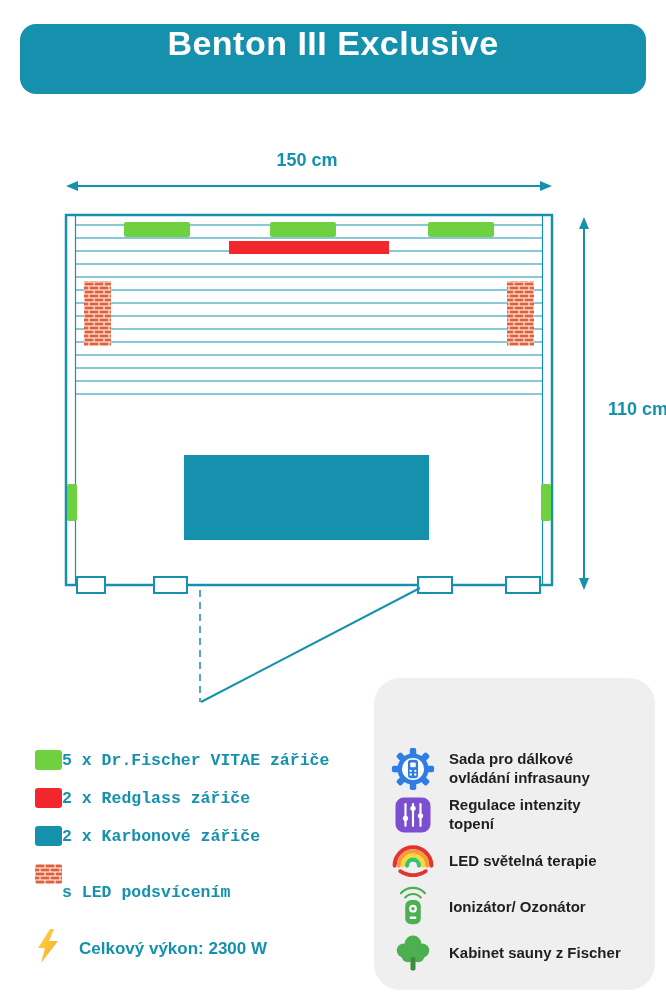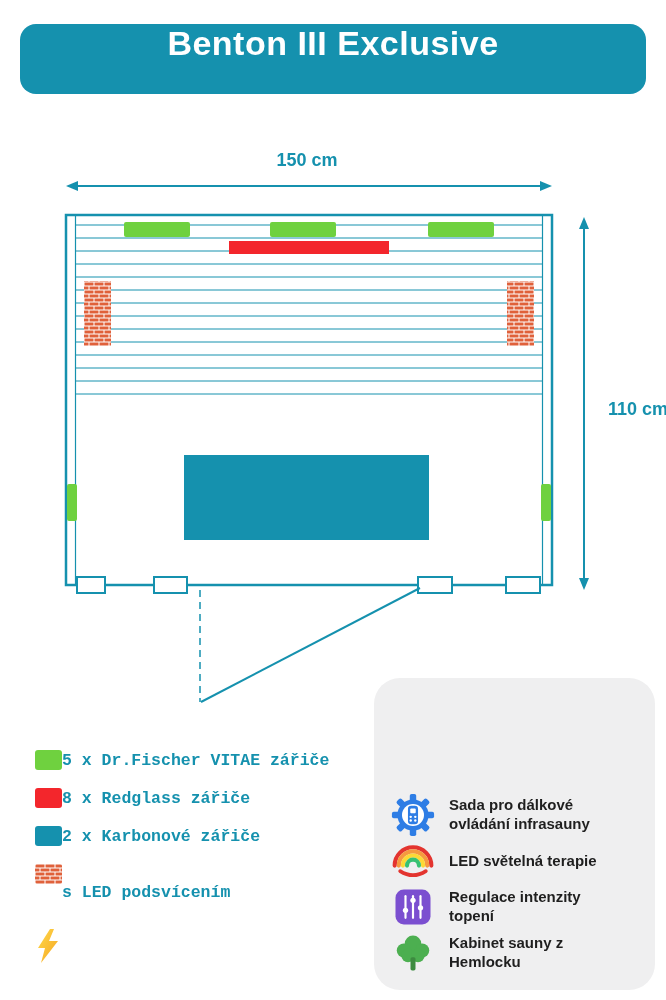--- a/index.html
+++ b/index.html
@@ -126,21 +126,21 @@
 
   <div class="legend">
 
     <div class="legend-row">
       <span class="swatch green"></span>
       <span>5 x Dr.Fischer VITAE zářiče</span>
     </div>
 
     <div class="legend-row">
       <span class="swatch red"></span>
-      <span>8 x Redglass zářiče</span>
+      <span>2 x Redglass zářiče</span>
     </div>
 
     <div class="legend-row">
       <span class="swatch teal"></span>
       <span>2 x Karbonové zářiče</span>
     </div>
 
     <div class="legend-row two-line">
       <span class="swatch brick">
         <svg width="27" height="20" viewBox="0 0 27 20">
@@ -159,20 +159,21 @@
         <div class="legend-sub">s LED podsvícením</div>
       </div>
     </div>
 
     <div class="power-row">
       <span>
         <svg width="26" height="36" viewBox="0 0 26 36">
           <polygon points="15,1 3,20 10,20 6,35 23,13 14,13 19,1" fill="url(#boltGrad)"></polygon>
         </svg>
       </span>
+      <span>Celkový výkon: 2300 W</span>
     </div>
   </div>
 
   <div class="features">
 
     <div class="feature-row">
       <span class="f-icon">
         <svg width="44" height="44" viewBox="0 0 48 48">
           <g fill="#2e7de5">
             <rect x="20.5" y="1" width="7" height="10" rx="2"></rect>
@@ -194,63 +195,78 @@
           <circle cx="26.5" cy="26" r="1.3" fill="#ffffff"></circle>
           <circle cx="21.5" cy="30" r="1.3" fill="#ffffff"></circle>
           <circle cx="26.5" cy="30" r="1.3" fill="#ffffff"></circle>
         </svg>
       </span>
       <span class="f-label">Sada pro dálkové ovládání infrasauny</span>
     </div>
 
     <div class="feature-row">
       <span class="f-icon">
+        <svg width="40" height="40" viewBox="0 0 48 48">
+          <rect x="3" y="3" width="42" height="42" rx="10" fill="#7b4fd0"></rect>
+          <g stroke="#ffffff" stroke-width="2.6" stroke-linecap="round">
+            <line x1="15" y1="11" x2="15" y2="37"></line>
+            <line x1="24" y1="11" x2="24" y2="37"></line>
+            <line x1="33" y1="11" x2="33" y2="37"></line>
+          </g>
+          <g fill="#ffffff">
+            <circle cx="15" cy="28" r="3.2"></circle>
+            <circle cx="24" cy="16" r="3.2"></circle>
+            <circle cx="33" cy="25" r="3.2"></circle>
+          </g>
+        </svg>
+      </span>
+      <span class="f-label">Regulace intenzity topení</span>
+    </div>
+
+    <div class="feature-row">
+      <span class="f-icon">
         <svg width="44" height="42" viewBox="0 0 48 44">
           <g fill="none" stroke-linecap="round">
             <path d="M4,27 A20,20 0 0 1 44,27" stroke="#e3342f" stroke-width="4.5"></path>
             <path d="M8.5,27 A15.5,15.5 0 0 1 39.5,27" stroke="#f6993f" stroke-width="4.5"></path>
             <path d="M13,27 A11,11 0 0 1 35,27" stroke="#fdd835" stroke-width="4.5"></path>
             <path d="M17.5,27 A6.5,6.5 0 0 1 30.5,27" stroke="#38c172" stroke-width="4.5"></path>
             <path d="M10,33 Q24,42 38,33" stroke="#e3342f" stroke-width="4"></path>
           </g>
         </svg>
       </span>
       <span class="f-label">LED světelná terapie</span>
     </div>
 
     <div class="feature-row">
       <span class="f-icon">
-        <svg width="40" height="40" viewBox="0 0 48 48">
-          <rect x="3" y="3" width="42" height="42" rx="10" fill="#7b4fd0"></rect>
-          <g stroke="#ffffff" stroke-width="2.6" stroke-linecap="round">
-            <line x1="15" y1="11" x2="15" y2="37"></line>
-            <line x1="24" y1="11" x2="24" y2="37"></line>
-            <line x1="33" y1="11" x2="33" y2="37"></line>
-          </g>
-          <g fill="#ffffff">
-            <circle cx="15" cy="28" r="3.2"></circle>
-            <circle cx="24" cy="16" r="3.2"></circle>
-            <circle cx="33" cy="25" r="3.2"></circle>
-          </g>
-        </svg>
-      </span>
-      <span class="f-label">Regulace intenzity topení</span>
-    </div>
-
+        <svg width="38" height="42" viewBox="0 0 44 48">
+          <g stroke="#4caf50" stroke-width="2.5" fill="none" stroke-linecap="round">
+            <path d="M13,13 A12,12 0 0 1 31,13"></path>
+            <path d="M8,8 A19,19 0 0 1 36,8"></path>
+          </g>
+          <rect x="13" y="16" width="18" height="28" rx="7" fill="#4caf50"></rect>
+          <circle cx="22" cy="26" r="4.5" fill="#ffffff"></circle>
+          <circle cx="22" cy="26" r="2" fill="#4caf50"></circle>
+          <rect x="18" y="35" width="8" height="3" rx="1.5" fill="#ffffff"></rect>
+        </svg>
+      </span>
+      <span class="f-label">Ionizátor/ Ozonátor</span>
+    </div>
 
     <div class="feature-row">
       <span class="f-icon">
         <svg width="40" height="42" viewBox="0 0 48 50">
           <g fill="#4caf50">
             <circle cx="24" cy="14" r="10"></circle>
             <circle cx="13" cy="22" r="8.5"></circle>
             <circle cx="35" cy="22" r="8.5"></circle>
             <circle cx="18" cy="28" r="8"></circle>
             <circle cx="30" cy="28" r="8"></circle>
           </g>
           <rect x="21" y="30" width="6" height="16" rx="2" fill="#3d8b40"></rect>
         </svg>
       </span>
-      <span class="f-label">Kabinet sauny z Hemlocku</span>
+      <span class="f-label">Kabinet sauny z Fischer</span>
     </div>
 
   </div>
 </div>
 
 </body></html>

